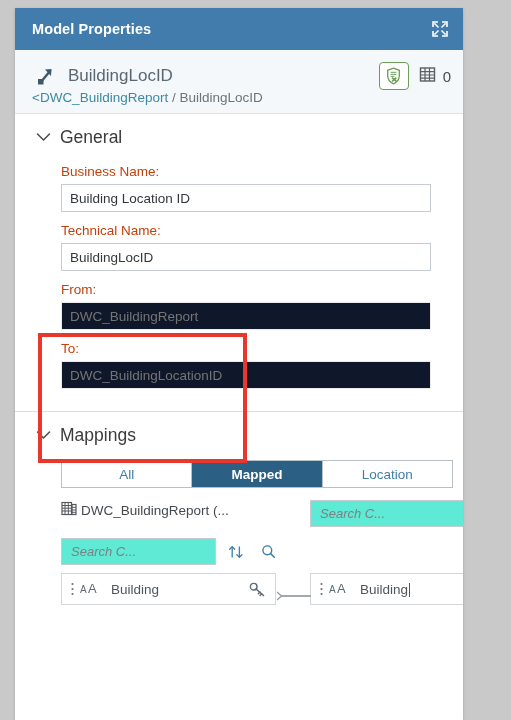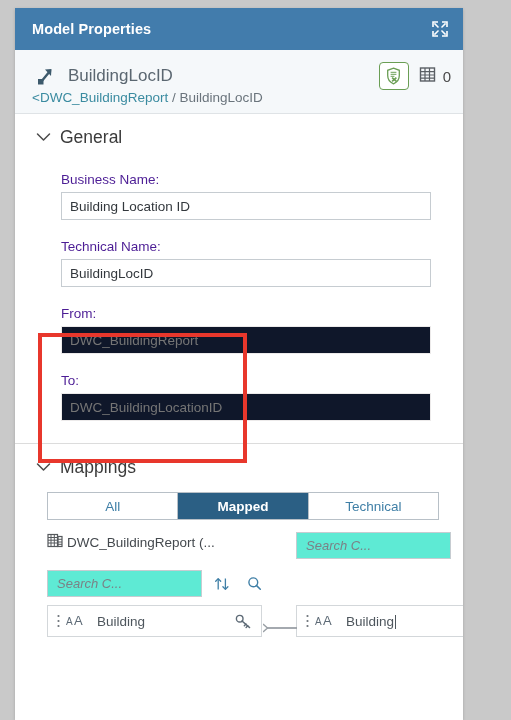--- a/index.html
+++ b/index.html
@@ -128,23 +128,22 @@
   .section-title {
     font-size: 17.5px;
     color: #3b3b3b;
   }
 
   .form {
     padding: 6px 32px 22px 46px;
   }
   .field-label {
     font-size: 13.5px;
-    color: #4c1d95;
+    color: #c2410c;
     margin-bottom: 5px;
-    margin-top: 8px;
   }
   .field-input {
     width: 100%;
     height: 28px;
     border: 1px solid #c6ccd1;
     background: #ffffff;
     font-size: 13.5px;
     color: #33383d;
     padding: 0 8px;
     font-family: "Liberation Sans", sans-serif;
@@ -164,21 +163,21 @@
     left: 38px;
     top: 333px;
     width: 209px;
     height: 130px;
     border: 4px solid #e8372c;
     pointer-events: none;
     z-index: 30;
   }
 
   
-  .map-wrap { padding: 0 14px 10px 21px; }
+  .map-wrap { padding: 0 14px 10px 35px; }
 
   .segmented {
     display: flex;
     width: 392px;
     height: 28px;
     border: 1px solid #b8c0c7;
     background: #ffffff;
     margin: 4px 0 12px 11px;
     overflow: hidden;
   }
@@ -427,21 +426,21 @@
           </svg>
         </span>
         <span class="section-title">Mappings</span>
       </div>
 
       <div class="map-wrap">
 
         <div class="segmented">
           <div class="seg">All</div>
           <div class="seg active">Mapped</div>
-          <div class="seg">Technical</div>
+          <div class="seg">Location</div>
         </div>
 
         <div class="map-cols">
 
           <div class="map-col">
             <div class="col-head">
               <span>
                 <svg width="16" height="16" viewBox="0 0 16 16">
                   <rect x="1" y="2.5" width="9.5" height="12" fill="none" stroke="#55595d" stroke-width="1.2"></rect>
                   <path d="M1 5.5 H10.5 M1 8.2 H10.5 M1 11 H10.5" stroke="#55595d" stroke-width="1"></path>

